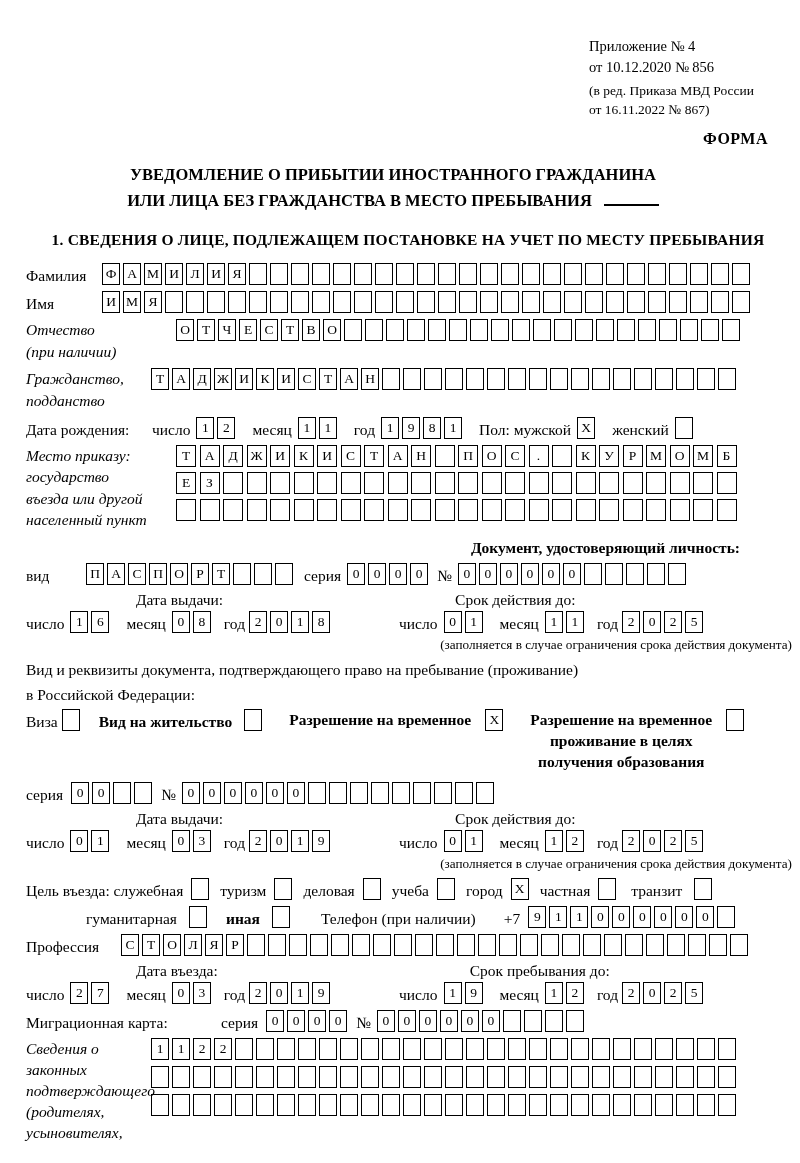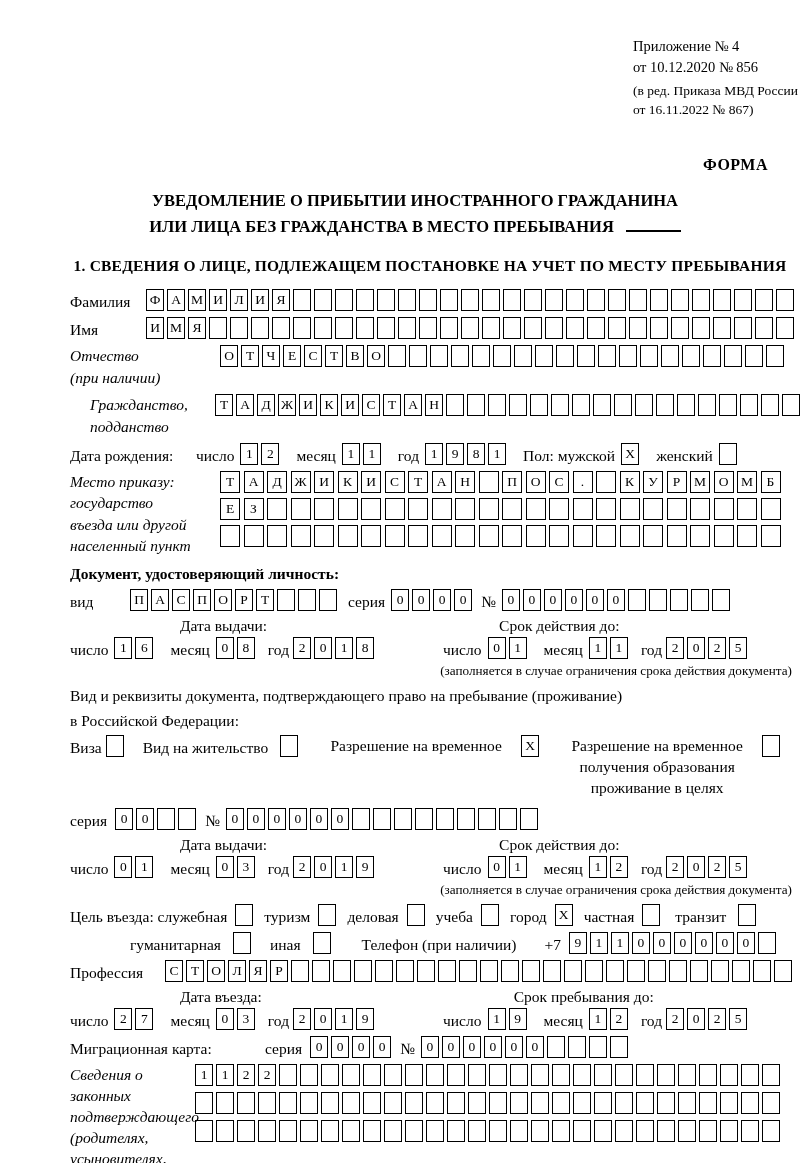--- a/index.html
+++ b/index.html
@@ -1,36 +1,36 @@
 <!DOCTYPE html>
 <html><head>
 <meta charset="utf-8">
 <style>
   html,body{margin:0;padding:0;background:#fff;color:#000;font-family:"Liberation Serif",serif;}
-  .page{width:800px;height:1163px;box-sizing:border-box;padding:36px 0 0 70px;position:relative;overflow:hidden;background:#fff;}
+  .page{width:800px;height:1163px;box-sizing:border-box;padding:36px 0 0 26px;position:relative;overflow:hidden;background:#fff;}
   .annex{margin-left:563px;font-size:14.5px;line-height:1.42;}
   .annex-edit{margin-left:563px;font-size:13.5px;line-height:1.4;margin-top:5px;}
-  .forma{font-weight:bold;font-size:16px;text-align:right;padding-right:32px;margin-top:36px;letter-spacing:.5px;}
+  .forma{font-weight:bold;font-size:16px;text-align:right;padding-right:32px;margin-top:10px;letter-spacing:.5px;}
   .title{margin-top:14px;text-align:center;font-weight:bold;font-size:16.5px;line-height:1.6;padding-right:40px;}
   .blank-line{display:inline-block;width:55px;height:13px;border-bottom:2px solid #000;margin-left:12px;}
   .sec-heading{margin-top:16px;margin-bottom:14px;font-weight:bold;font-size:15.5px;text-align:center;padding-right:10px;letter-spacing:.2px;}
   .frow{display:flex;align-items:flex-start;margin-bottom:5px;padding-right:4px;}
   .flabel{font-size:15.5px;line-height:21px;padding-top:2px;flex:none;white-space:nowrap;}
   .lblstack{font-size:15.5px;line-height:22px;flex:none;font-style:italic;}
   .boxes{display:inline-flex;flex:none;}
   .cell{box-sizing:border-box;width:18px;height:22px;border:1.5px solid #000;margin-right:3px;display:flex;align-items:center;justify-content:center;font-size:13.5px;flex:none;}
   .boxes.wide .cell{width:20px;margin-right:3.5px;}
-  .center-bold{font-weight:bold;font-size:15.5px;text-align:left;padding-right:60px;margin:8px 0 6px 0;}
+  .center-bold{font-weight:bold;font-size:15.5px;text-align:right;padding-right:60px;margin:8px 0 6px 0;}
   .dlbl{font-size:15.5px;line-height:21px;padding-top:2px;margin:0 6px 0 14px;flex:none;white-space:nowrap;}
   .dlbl.first{margin-left:0;}
   .date-captions{display:flex;font-size:15.5px;margin-bottom:2px;}
   .note-right{font-size:13.2px;text-align:right;padding-right:8px;margin:-2px 0 6px 0;}
   .plain{font-size:15.5px;line-height:21px;margin-bottom:4px;}
   .stack-c{text-align:center;font-size:15.5px;line-height:21px;flex:none;}
-  .gap8{margin-left:8px;} .gap12{margin-left:12px;} .gap16{margin-left:16px;} .gap28{margin-left:28px;}
+  .gap8{margin-left:8px;} .gap12{margin-left:12px;} .gap16{margin-left:16px;font-weight:bold;} .gap28{margin-left:28px;}
   .bp-rows .boxes{margin-bottom:5px;}
 </style>
 </head>
 <body>
 
 <div class="page">
 
   <div class="annex">
     <div>Приложение № 4</div>
     <div>от 10.12.2020 № 856</div>
@@ -153,21 +153,21 @@
         <span class="cell"></span>
         <span class="cell"></span>
         <span class="cell"></span>
         <span class="cell"></span>
         <span class="cell"></span>
         <span class="cell"></span>
       </span>
   </div>
 
   <div class="frow">
-    <span class="lblstack" style="width:125px;margin-left:20px;">
+    <span class="lblstack" style="width:125px;">
       <div>Гражданство,</div>
       <div>подданство</div>
     </span>
     <span class="boxes">
         <span class="cell">Т</span>
         <span class="cell">А</span>
         <span class="cell">Д</span>
         <span class="cell">Ж</span>
         <span class="cell">И</span>
         <span class="cell">К</span>
@@ -410,22 +410,22 @@
         <span class="cell"></span>
       </span>
     <span class="stack-c gap16" style="width:198px;">
       <div>Разрешение на временное</div>
     </span>
     <span class="boxes" style="margin-left:6px;">
         <span class="cell">X</span>
       </span>
     <span class="stack-c gap16" style="width:198px;">
       <div>Разрешение на временное</div>
+      <div>проживание в целях</div>
       <div>получения образования</div>
-      <div>проживание в целях</div>
     </span>
     <span class="boxes" style="margin-left:6px;">
         <span class="cell"></span>
       </span>
   </div>
 
   <div class="frow">
     <span class="flabel">серия</span>
     <span class="boxes gap8">
         <span class="cell">0</span>

